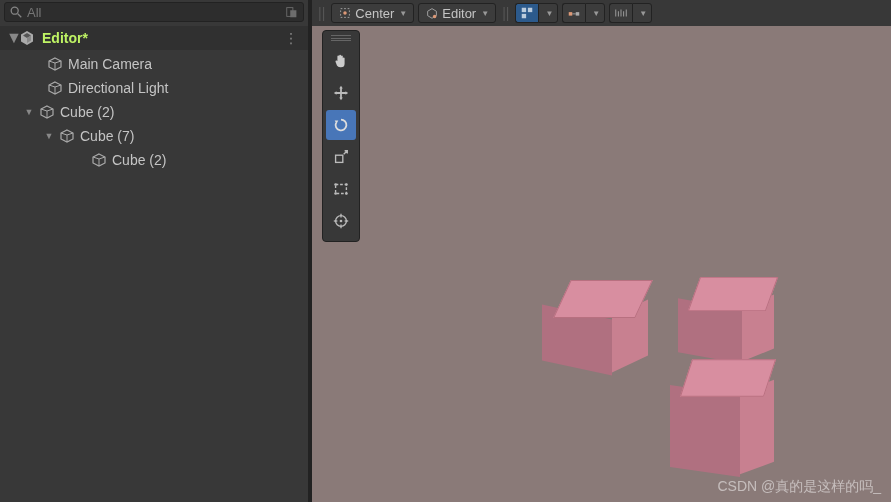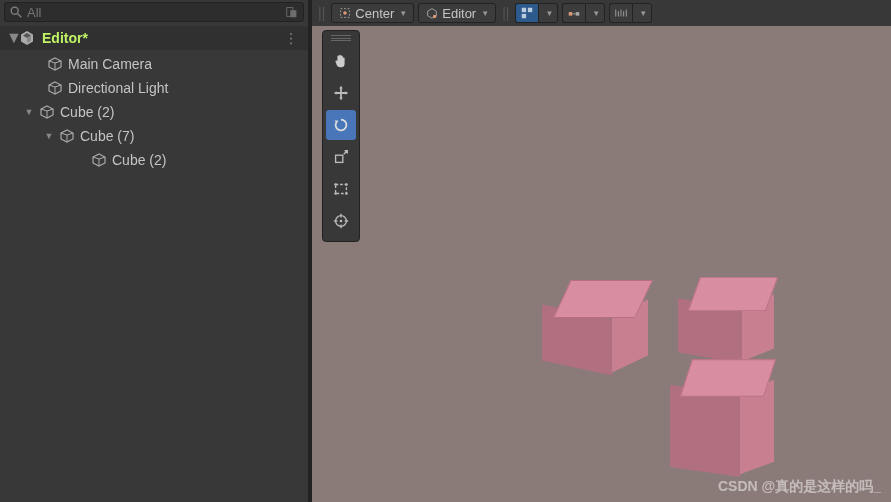--- a/index.html
+++ b/index.html
@@ -70,21 +70,21 @@
     .cube2 { left: 376px; top: 248px; }
     .cube2 .top { width: 78px; height: 40px; transform: skewX(-20deg) scaleY(0.85); top: 0; left: 6px; }
     .cube2 .front { width: 64px; height: 54px; transform: skewY(10deg); top: 30px; left: -10px; }
     .cube2 .side { width: 32px; height: 54px; transform: skewY(-22deg); top: 27px; left: 54px; }
     
     .cube3 { left: 370px; top: 330px; }
     .cube3 .top { width: 84px; height: 44px; transform: skewX(-18deg) scaleY(0.85); top: 0; left: 4px; }
     .cube3 .front { width: 70px; height: 82px; transform: skewY(8deg); top: 34px; left: -12px; }
     .cube3 .side { width: 34px; height: 82px; transform: skewY(-20deg); top: 30px; left: 58px; }
     
-    .watermark { position: absolute; bottom: 6px; right: 10px; font-size: 14px; color: rgba(255,255,255,0.5); font-family: sans-serif; font-weight: bold; }
+    .watermark { position: absolute; bottom: 6px; right: 10px; font-size: 14px; color: rgba(255,255,255,0.5); font-family: sans-serif; }
   </style>
 </head>
 <body>
 
 <div class="container">
   <div class="left-panel">
     <div class="search-bar">
       <svg class="search-icon" viewBox="0 0 16 16">
           <circle cx="6.5" cy="6.5" r="4" fill="none" stroke="#aaa" stroke-width="1.5"></circle>
           <line x1="10" y1="10" x2="14" y2="14" stroke="#aaa" stroke-width="1.5"></line>

